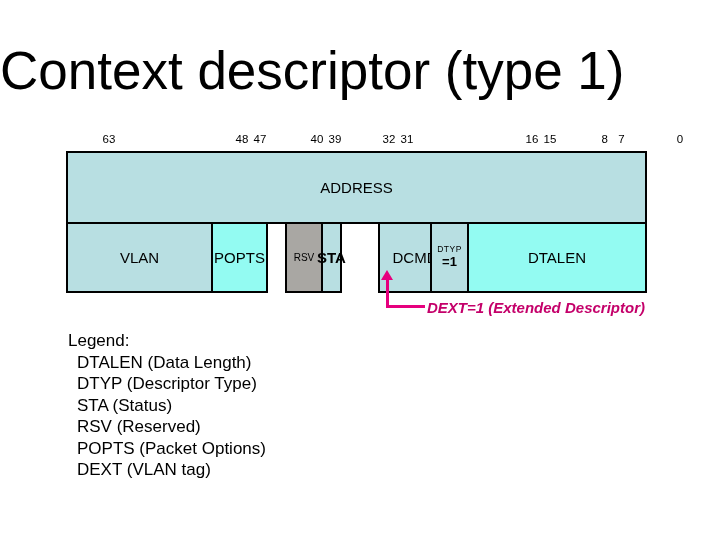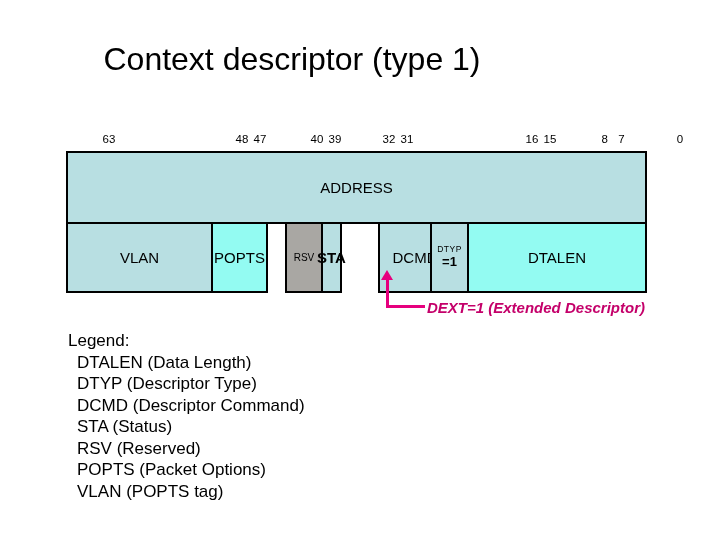--- a/index.html
+++ b/index.html
@@ -2,21 +2,21 @@
 <html><head>
 <meta charset="utf-8">
 <style>
   html,body{margin:0;padding:0;background:#fff;}
   .slide{
     position:relative;width:720px;height:540px;background:#fff;
     font-family:"Liberation Sans",sans-serif;color:#000;overflow:hidden;
     --pale:#B8DFE2; --aqua:#93FBF2; --gray:#A9A7A3; --arrow:#E6007E; --ann:#C4006A;
   }
   .title{position:absolute;left:0;top:42px;width:584px;text-align:center;
-         font-size:32px;line-height:1.1;white-space:nowrap;}
+         font-size:53px;line-height:1.1;white-space:nowrap;}
   .bit{position:absolute;top:133px;font-size:11.5px;white-space:pre;
        transform:translateX(-50%);word-spacing:2px;margin-left:40px;}
   .addr{position:absolute;left:66px;top:151px;width:581px;height:73px;
         background:var(--pale);border:2px solid #000;box-sizing:border-box;
         display:flex;align-items:center;justify-content:center;font-size:15px;}
   .cell{position:absolute;top:222px;height:71px;border:2px solid #000000;
         box-sizing:border-box;background:var(--pale);
         display:flex;align-items:center;justify-content:center;font-size:15px;}
   .c0{left:66px;width:147px;}
   .c1{left:211px;width:57px;}
@@ -69,20 +69,19 @@
     <div class="arrow-head"></div>
     <div class="arrow-v"></div>
     <div class="arrow-h"></div>
   </div>
   <div class="annotation">DEXT=1 (Extended Descriptor)</div>
 
   <div class="legend">
     <div>Legend:</div>
     <div class="legend-item">DTALEN (Data Length)</div>
     <div class="legend-item">DTYP (Descriptor Type)</div>
-    <div class="legend-item">DCMD (Descriptor Command)</div>
     <div class="legend-item">STA (Status)</div>
     <div class="legend-item">RSV (Reserved)</div>
     <div class="legend-item">POPTS (Packet Options)</div>
-    <div class="legend-item">VLAN (POPTS tag)</div>
+    <div class="legend-item">DEXT (VLAN tag)</div>
   </div>
 
 </div>
 
 </body></html>

